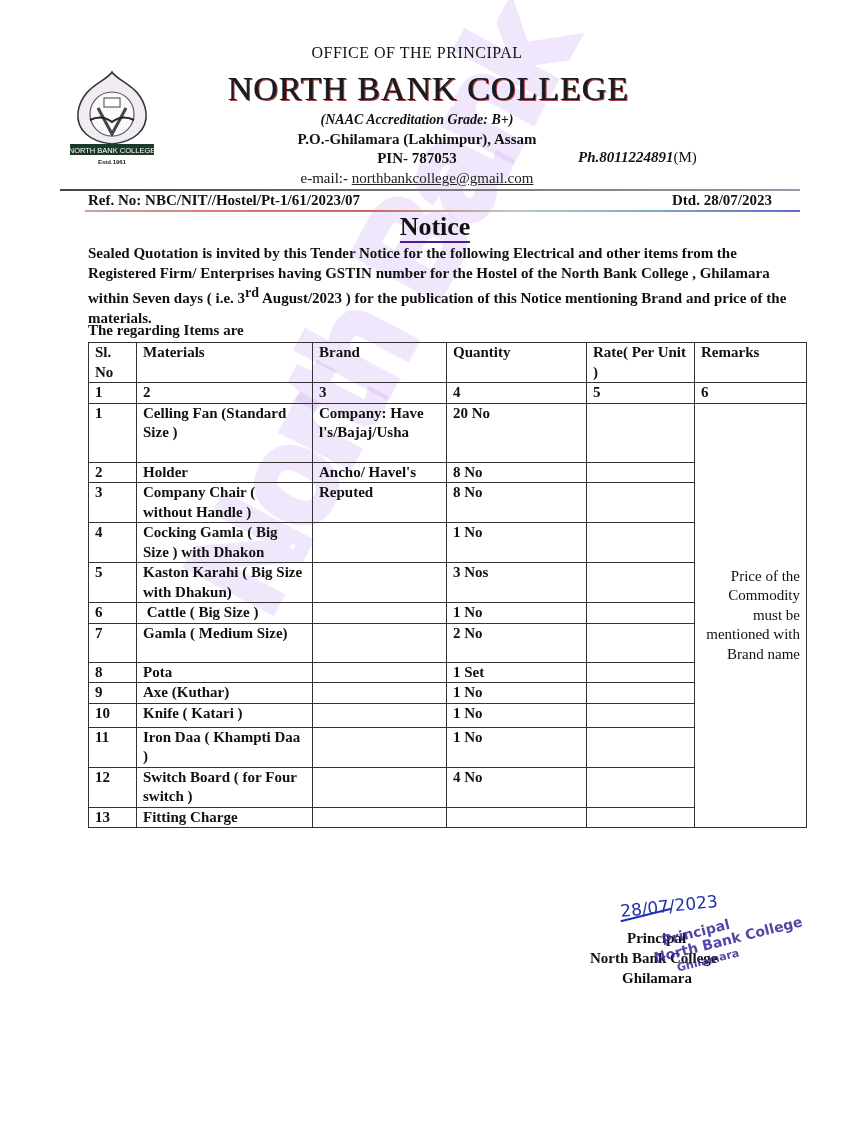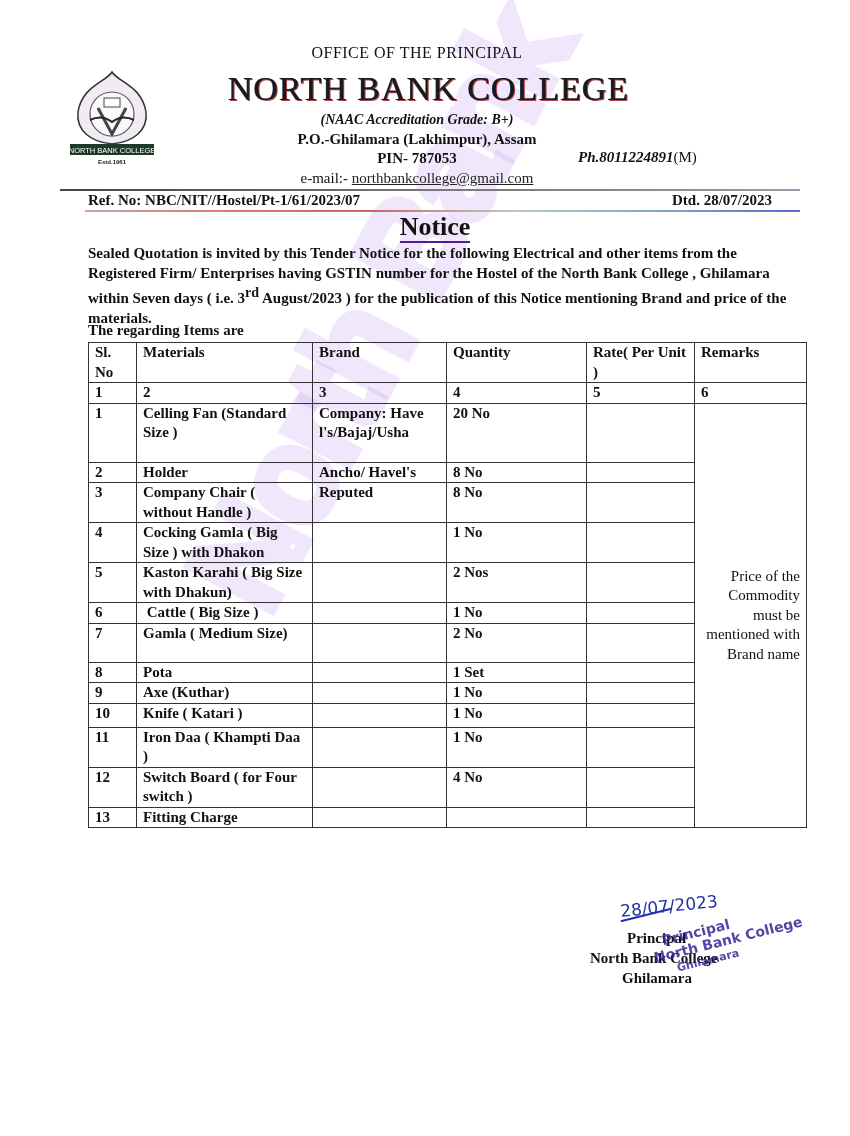--- a/index.html
+++ b/index.html
@@ -135,21 +135,21 @@
     <td>4</td>
     <td>Cocking Gamla ( Big Size ) with Dhakon</td>
     <td></td>
     <td>1 No</td>
     <td></td>
   </tr>
   <tr style="height:39px;">
     <td>5</td>
     <td>Kaston Karahi ( Big Size with Dhakun)</td>
     <td></td>
-    <td>2 Nos</td>
+    <td>3 Nos</td>
     <td></td>
   </tr>
   <tr style="height:20px;">
     <td>6</td>
     <td style="white-space:pre;"> Cattle ( Big Size )</td>
     <td></td>
     <td>1 No</td>
     <td></td>
   </tr>
   <tr style="height:39px;">

